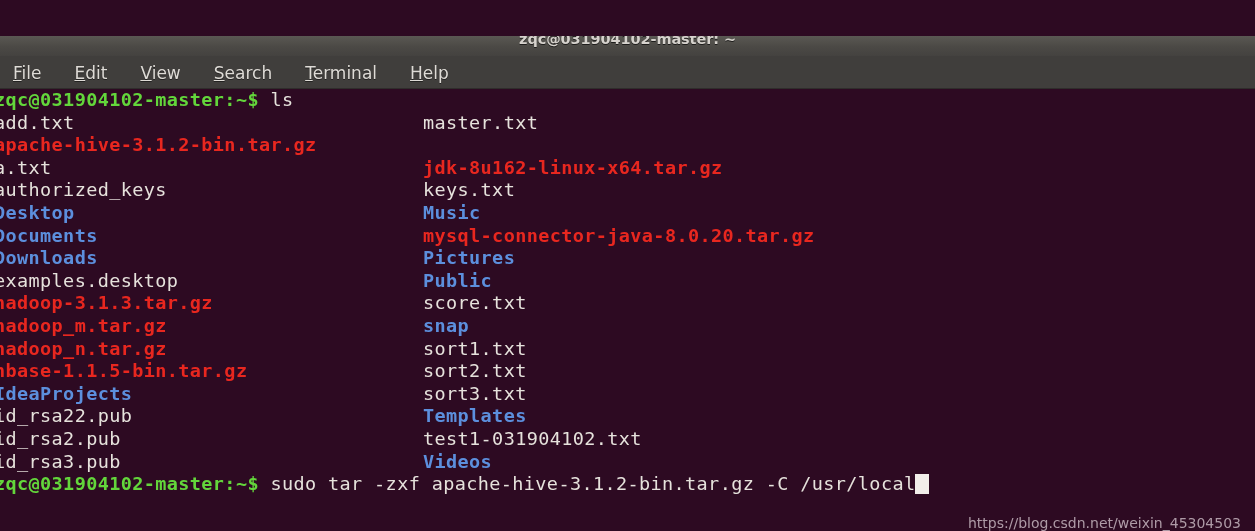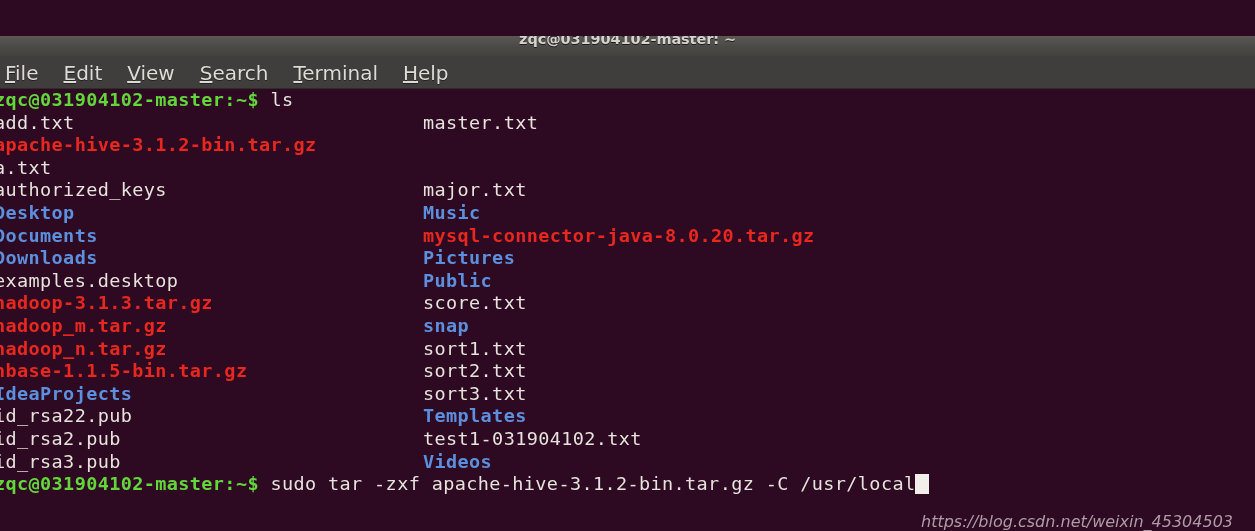--- a/index.html
+++ b/index.html
@@ -60,23 +60,23 @@
   .menu-items {
     position: absolute;
     left: 0px;
     top: 0px;
     height: 33px;
     display: flex;
     align-items: center;
   }
   .menu-item {
     font-family: "DejaVu Sans", sans-serif;
-    font-size: 20px;
+    font-size: 17px;
     color: #dedbd6;
-    padding: 3px 9px 3px 4px;
+    padding: 3px 9px 3px 12px;
     margin-left: 1px;
     margin-right: 11px;
     white-space: nowrap;
     cursor: default;
     text-shadow: 0 1px 0 #232221;
   }
   .menu-item .acc {
     text-decoration: underline;
   }
 
@@ -130,28 +130,27 @@
     display: inline-block;
     width: 13.5px;
     height: 20px;
     background: #f2eeea;
     vertical-align: -4px;
   }
 
   
   .watermark {
     position: absolute;
-    right: 22px;
+    right: 14px;
     bottom: 8px;
     font-family: "DejaVu Sans", sans-serif;
-    font-size: 16px;
+    font-size: 14px;
     color: #b9a7b2;
     white-space: nowrap;
     opacity: 0.92;
-    font-style: italic;
   }
 </style>
 </head>
 <body>
 
 <div id="app">
 
   <div class="titlebar">
     <div class="titlebar-title">zqc@031904102-master: ~</div>
   </div>
@@ -165,22 +164,22 @@
         <div class="menu-item"><span class="acc">T</span><span>erminal</span></div>
         <div class="menu-item"><span class="acc">H</span><span>elp</span></div>
       </div>
   </div>
 
   <div class="terminal">
     <div class="term-inner" id="term-inner">
         <div class="line"><span class="c-green">zqc@031904102-master:~$</span><span class="c-white"> ls</span></div>
         <div class="line row"><span class="col1 c-white">add.txt</span><span class="col2 c-white">master.txt</span></div>
         <div class="line row"><span class="col1 c-red">apache-hive-3.1.2-bin.tar.gz</span></div>
-        <div class="line row"><span class="col1 c-white">a.txt</span></div>
-        <div class="line row"><span class="col1 c-white">authorized_keys</span><span class="col2 c-white">major.txt</span></div>
+        <div class="line row"><span class="col1 c-white">a.txt</span><span class="col2 c-red">jdk-8u162-linux-x64.tar.gz</span></div>
+        <div class="line row"><span class="col1 c-white">authorized_keys</span><span class="col2 c-white">keys.txt</span></div>
         <div class="line row"><span class="col1 c-blue">Desktop</span><span class="col2 c-blue">Music</span></div>
         <div class="line row"><span class="col1 c-blue">Documents</span><span class="col2 c-red">mysql-connector-java-8.0.20.tar.gz</span></div>
         <div class="line row"><span class="col1 c-blue">Downloads</span><span class="col2 c-blue">Pictures</span></div>
         <div class="line row"><span class="col1 c-white">examples.desktop</span><span class="col2 c-blue">Public</span></div>
         <div class="line row"><span class="col1 c-red">hadoop-3.1.3.tar.gz</span><span class="col2 c-white">score.txt</span></div>
         <div class="line row"><span class="col1 c-red">hadoop_m.tar.gz</span><span class="col2 c-blue">snap</span></div>
         <div class="line row"><span class="col1 c-red">hadoop_n.tar.gz</span><span class="col2 c-white">sort1.txt</span></div>
         <div class="line row"><span class="col1 c-red">hbase-1.1.5-bin.tar.gz</span><span class="col2 c-white">sort2.txt</span></div>
         <div class="line row"><span class="col1 c-blue">IdeaProjects</span><span class="col2 c-white">sort3.txt</span></div>
         <div class="line row"><span class="col1 c-white">id_rsa22.pub</span><span class="col2 c-blue">Templates</span></div>

